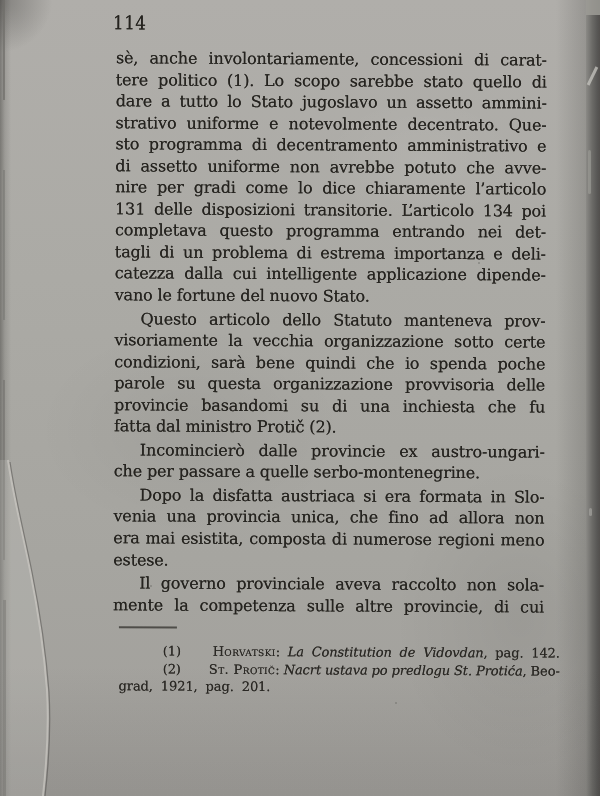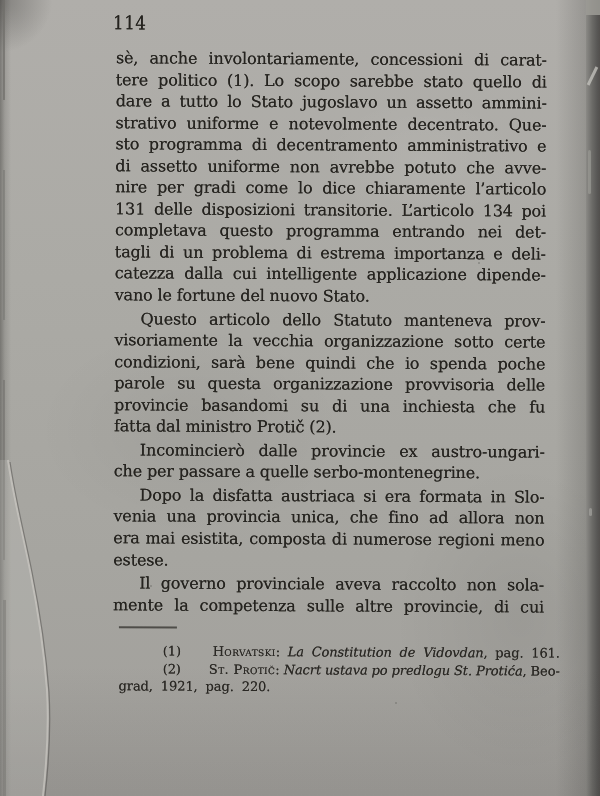--- a/index.html
+++ b/index.html
@@ -125,18 +125,18 @@
           <div class="line end">estese.</div>
         </div>
         <div class="para">
           <div class="line ind">Il governo provinciale aveva raccolto non sola-</div>
           <div class="line">mente la competenza sulle altre provincie, di cui</div>
         </div>
       </div>
 
     <div id="fnrule"></div>
     <div id="footnotes">
-        <div class="fline ind"><span>(1) </span><span class="sc">Horvatski</span><span>: </span><span class="i">La Constitution de Vidovdan</span><span>, pag. 161.</span></div>
+        <div class="fline ind"><span>(1) </span><span class="sc">Horvatski</span><span>: </span><span class="i">La Constitution de Vidovdan</span><span>, pag. 142.</span></div>
         <div class="fline ind"><span>(2) </span><span class="sc">St. Protič</span><span>: </span><span class="i">Nacrt ustava po predlogu St. Protića</span><span>, Beo-</span></div>
-        <div class="fline end"><span>grad, 1921, pag. 220.</span></div>
+        <div class="fline end"><span>grad, 1921, pag. 201.</span></div>
       </div>
   </div>
 </div>
 
 </body></html>

